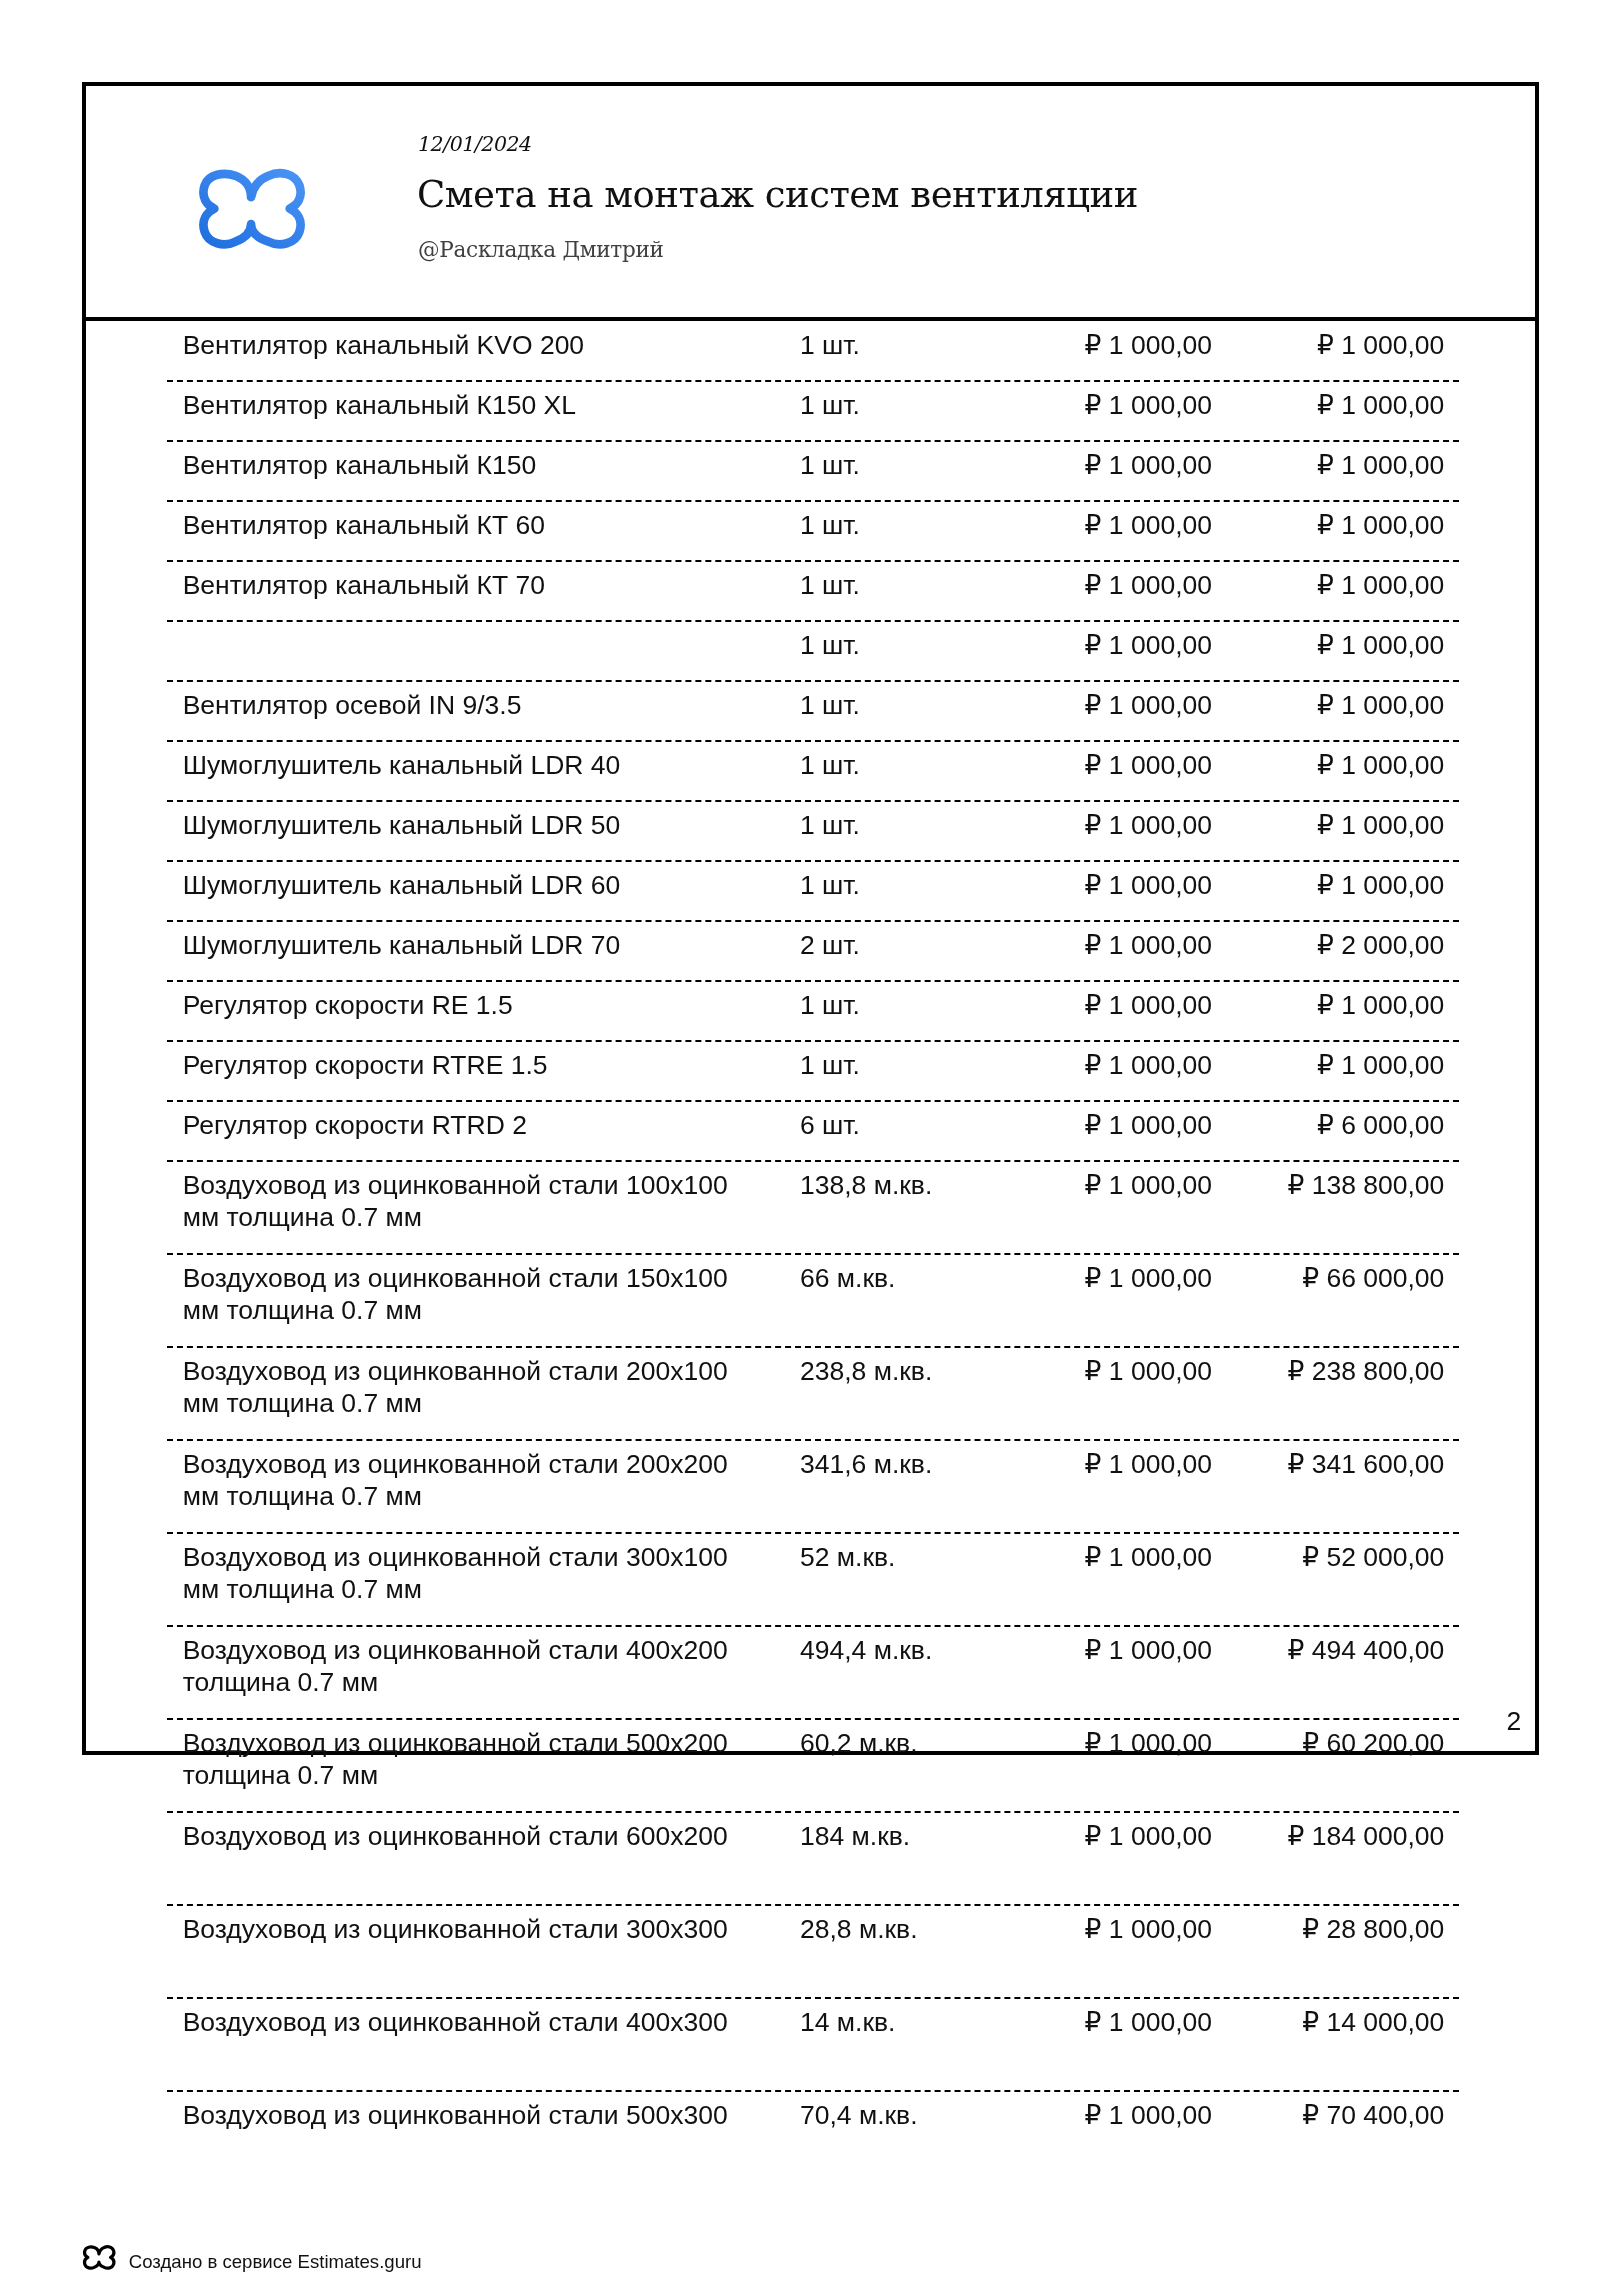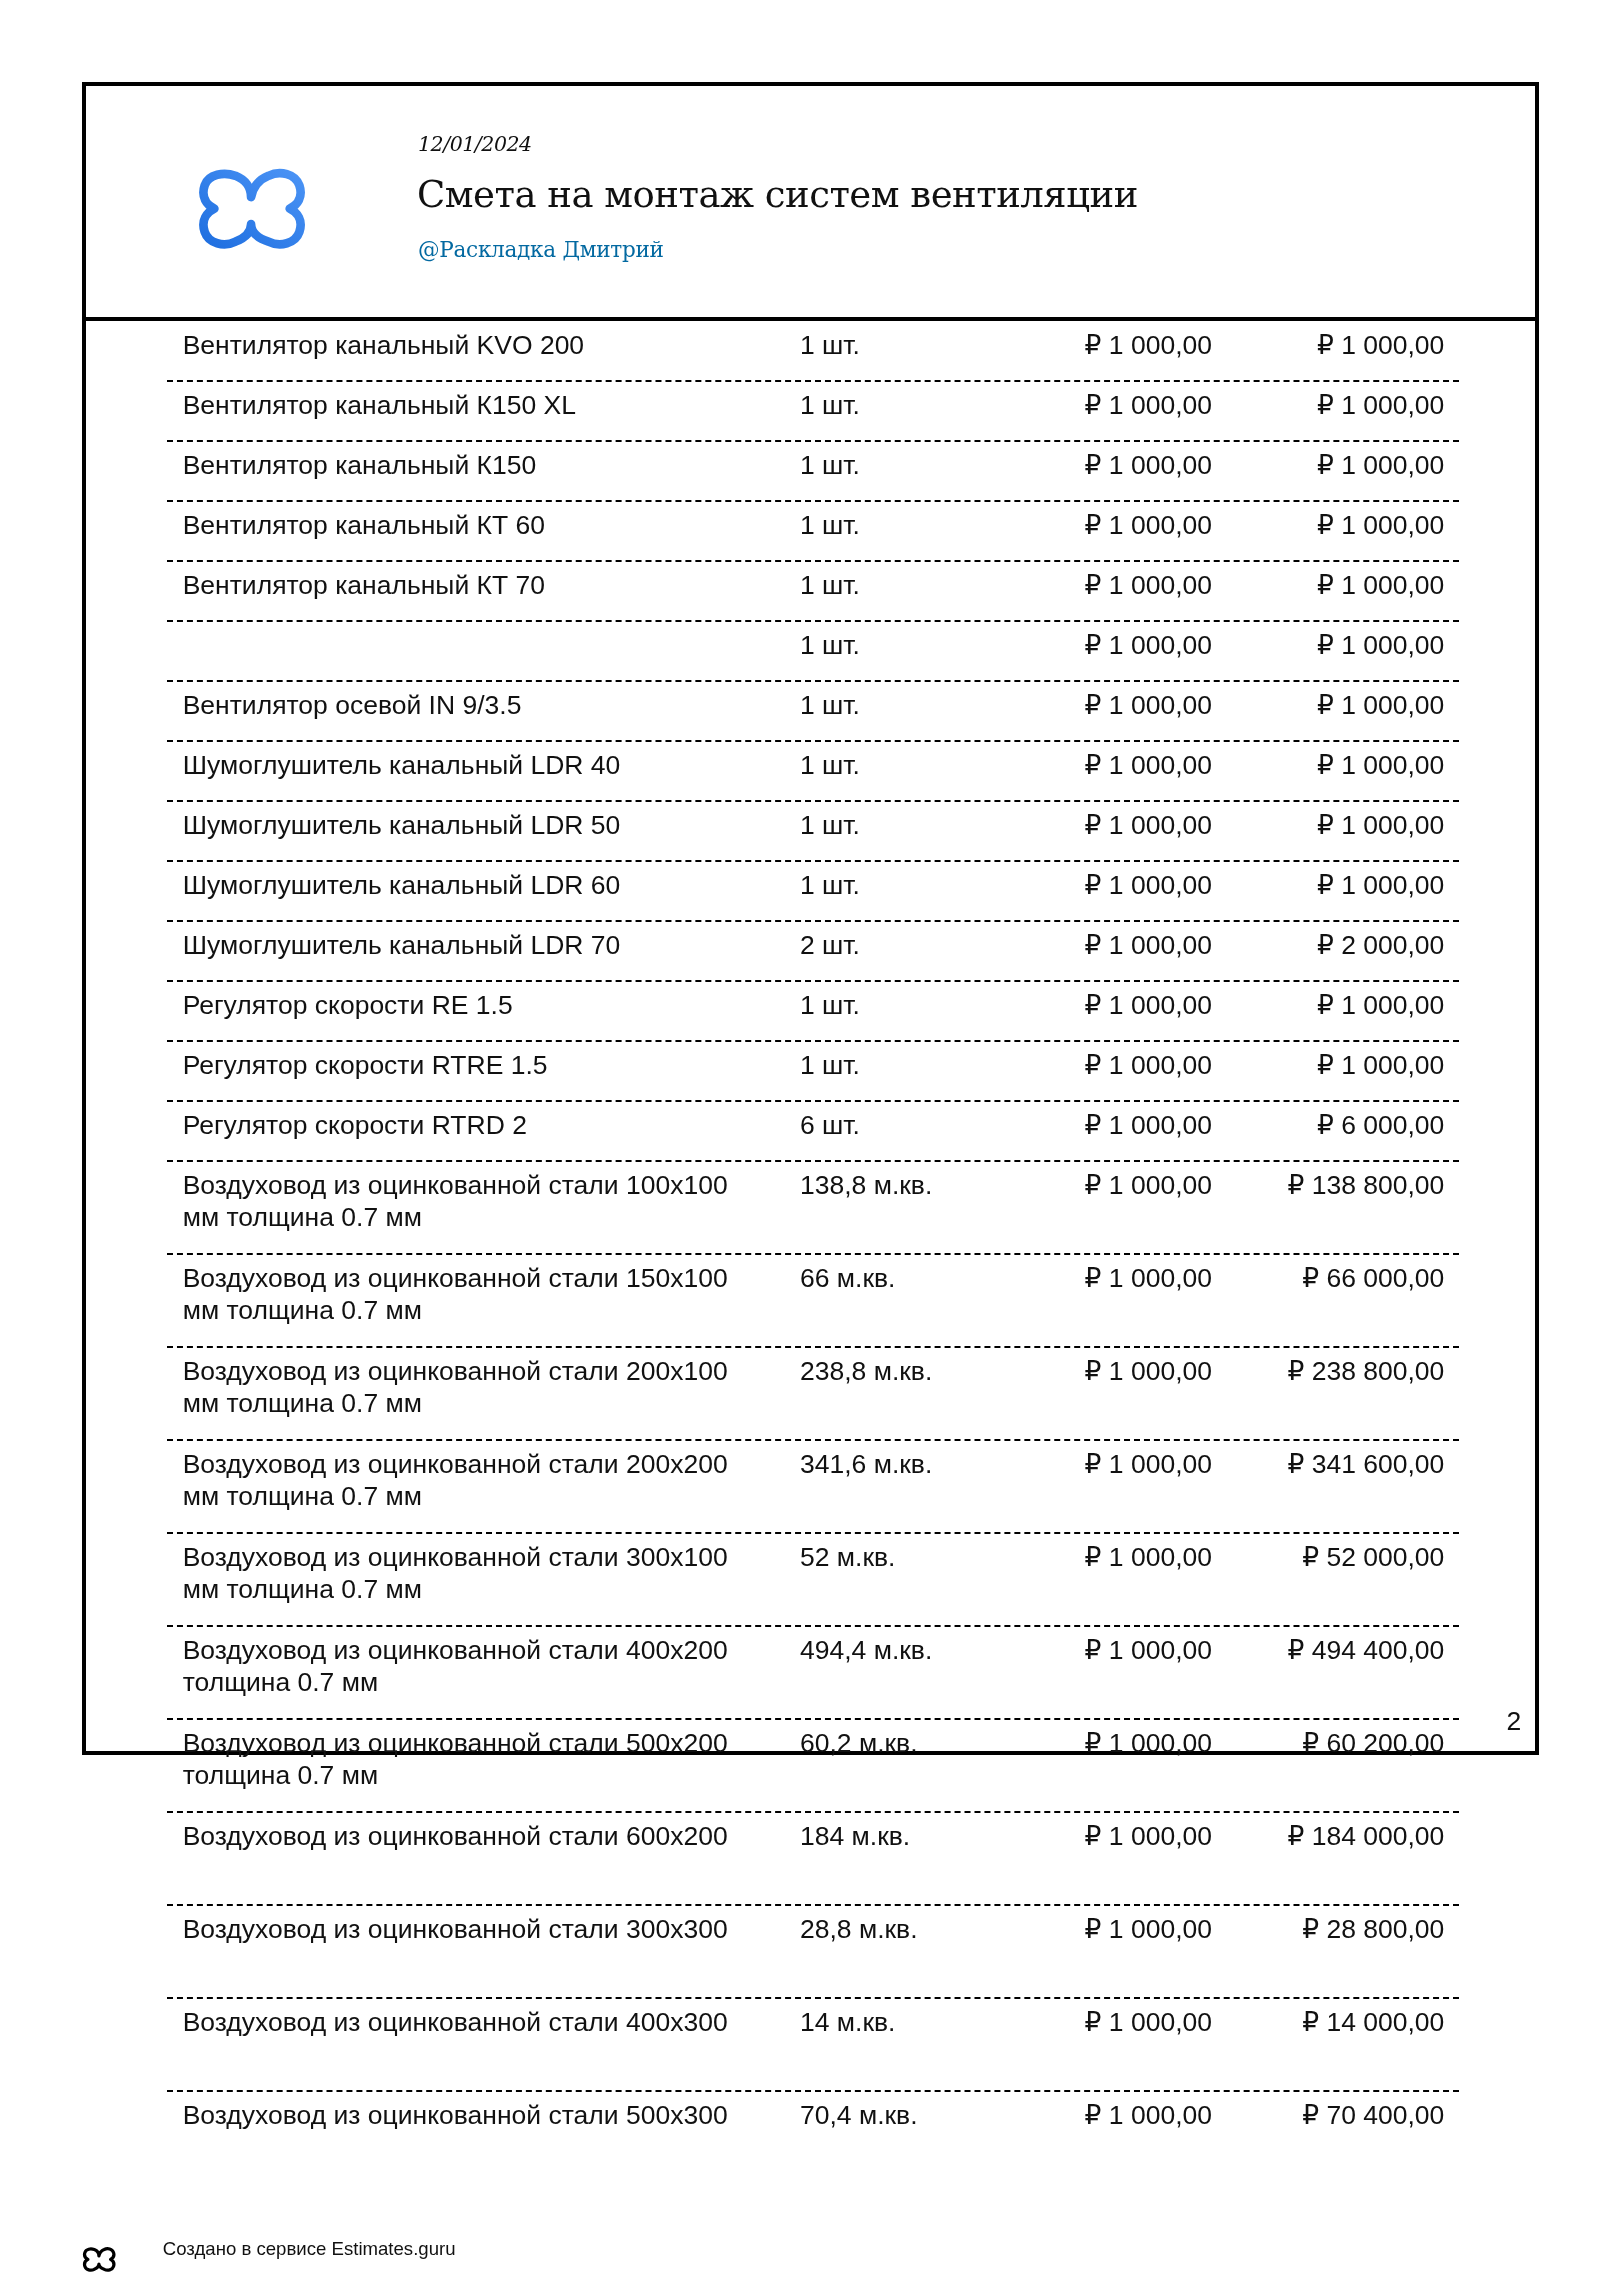--- a/index.html
+++ b/index.html
@@ -2,33 +2,33 @@
 <html><head>
 <meta charset="utf-8">
 <style>
   html, body { margin: 0; padding: 0; background: #ffffff; }
   body { width: 1621px; height: 2293px; position: relative; overflow: hidden; font-family: "Liberation Sans", "DejaVu Sans", sans-serif; color: #111; }
   .frame { position: absolute; left: 82px; top: 82px; width: 1457px; height: 1673px; box-sizing: border-box; border: 4.9px solid #000; }
   .header { position: absolute; left: 0; top: 0; right: 0; height: 231px; border-bottom: 4.9px solid #000; }
   .logo { position: absolute; left: 109px; top: 54px; width: 116px; height: 118px; }
   .date { position: absolute; left: 332px; top: 46px; font-family: "DejaVu Serif", "Liberation Serif", serif; font-style: italic; font-size: 20.6px; color: #111; letter-spacing: -0.5px; }
   .title { position: absolute; left: 331px; top: 87px; font-family: "DejaVu Serif", "Liberation Serif", serif; font-size: 37px; color: #111; letter-spacing: -0.5px; }
-  .author { position: absolute; left: 332px; top: 151px; font-family: "DejaVu Serif", "Liberation Serif", serif; font-size: 21.6px; color: #0369a1; letter-spacing: -0.3px; }
+  .author { position: absolute; left: 332px; top: 151px; font-family: "DejaVu Serif", "Liberation Serif", serif; font-size: 21.6px; color: #404040; letter-spacing: -0.3px; }
   .rows { position: absolute; left: 81px; top: 236px; width: 1292px; }
   .row { position: relative; border-bottom: 2.9px dashed #000; box-sizing: border-box; }
   .row.single { height: 60px; }
   .row.double { height: 93px; }
   .row.last { border-bottom: none; }
   .cell { position: absolute; top: 6.9px; font-size: 26.5px; line-height: 32px; color: #111; white-space: nowrap; }
   .name { left: 15.7px; width: 588px; white-space: normal; }
   .qty { left: 633px; }
   .price { right: 247px; text-align: right; }
   .total { right: 14.7px; text-align: right; }
   .page-num { position: absolute; right: 13.7px; bottom: 13.7px; font-size: 26.5px; color: #111; }
-  .footer { position: absolute; left: 82px; top: 2238px; height: 35px; display: flex; align-items: flex-start; gap: 34px; }
+  .footer { position: absolute; left: 82px; top: 2238px; height: 35px; display: flex; align-items: flex-end; }
   .footer-logo { width: 35px; height: 37px; }
   .footer-text { margin-left: 11.8px; font-size: 18.6px; color: #111; }
 </style>
 </head>
 <body>
 
 <div class="frame">
   <div class="header">
     <svg class="logo" viewBox="0 0 120 120">
       <defs>

